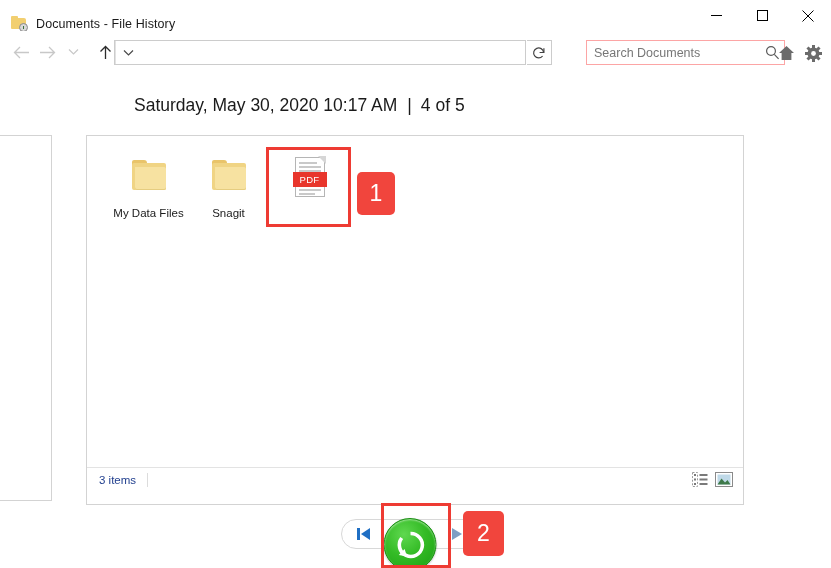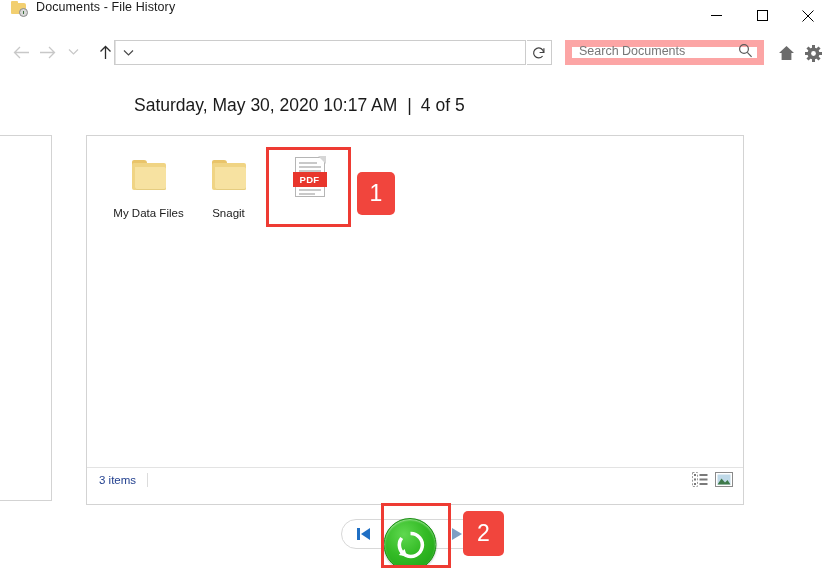--- a/index.html
+++ b/index.html
@@ -10,21 +10,21 @@
     font-family: "Liberation Sans", sans-serif;
     color: #000;
     overflow: hidden;
     position: relative;
   }
 
   
   .titlebar {
     position: absolute; left:0; top:0; width:831px; height:31px;
     background:#ffffff;
-    display:flex; align-items:flex-start;
+    display:flex; align-items:flex-end;
   }
   .title-icon {
     width:16px; height:16px; margin-left:11px; margin-right:9px;
     position:relative; flex:none;
   }
   .title-icon .folder {
     position:absolute; left:0; top:3px; width:15px; height:11px;
     background:#f2cf70; border-radius:1px 2px 1px 1px;
   }
   .title-icon .folder:before{
@@ -70,23 +70,23 @@
     width:26px; height:23px; border-left:1px solid #e2e2e2;
     display:flex; align-items:center; justify-content:center;
   }
   .refreshbtn {
     position:absolute; left:527px; top:40px; width:25px; height:25px;
     border:1px solid #ccc; border-left:none; background:#fff;
     display:flex; align-items:center; justify-content:center;
   }
 
   .searchbox {
-    position:absolute; left:565px; top:40px; width:199px; height:25px;
-    border:7px solid #fca5a5; background:#fff;
-    display:flex; align-items:flex-end;
+    position:absolute; left:586px; top:40px; width:199px; height:25px;
+    border:1px solid #fca5a5; background:#fff;
+    display:flex; align-items:center;
   }
   .search-text {
     flex:1; font-size:12.5px; color:#777; padding-left:7px; white-space:nowrap;
   }
   .search-ico { width:24px; display:flex; align-items:center; justify-content:center; }
 
   .tb-icon {
     position:absolute; top:41px; width:24px; height:24px;
     display:flex; align-items:center; justify-content:center;
   }
@@ -164,21 +164,21 @@
   .pdf-ico .l1 { top:5px;  width:18px; }
   .pdf-ico .l2 { top:9px;  width:22px; }
   .pdf-ico .l3 { top:13px; width:22px; }
   .pdf-ico .l4 { top:32px; width:22px; }
   .pdf-ico .l5 { top:36px; width:16px; }
   .pdf-ico .band {
     position:absolute; left:-2px; top:15px; width:34px; height:15px;
     background:#e8362c; display:flex; align-items:center; justify-content:center;
   }
   .pdf-ico .band span {
-    color:#fff; font-size:9.5px; font-weight:bold; letter-spacing:0.3px;
+    color:#fff; font-size:9.5px; font-weight:normal; letter-spacing:0.3px;
     font-family:"Liberation Sans", sans-serif;
   }
 
   
   .statusbar {
     position:absolute; left:0; bottom:12px; width:656px; height:25px;
     border-top:1px solid #e3e3e3;
     display:flex; align-items:center; background:#fff;
   }
   .status-text {

